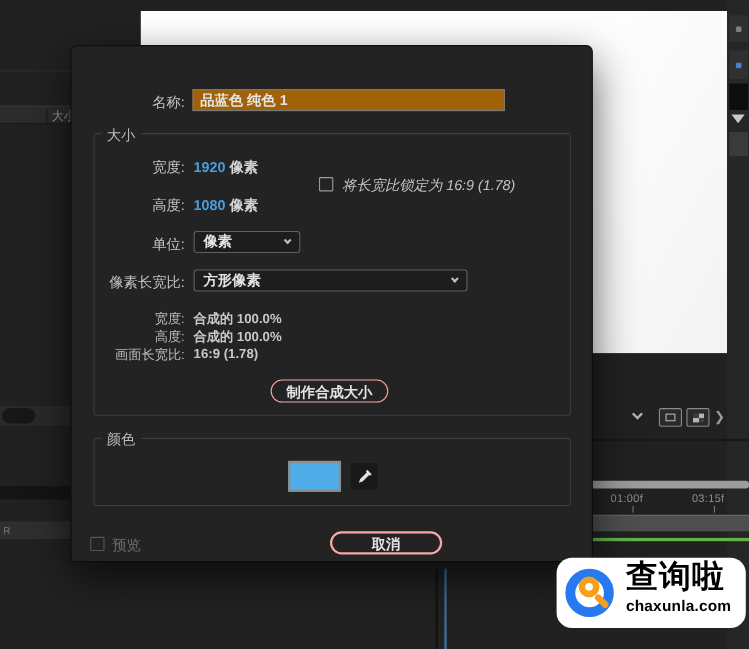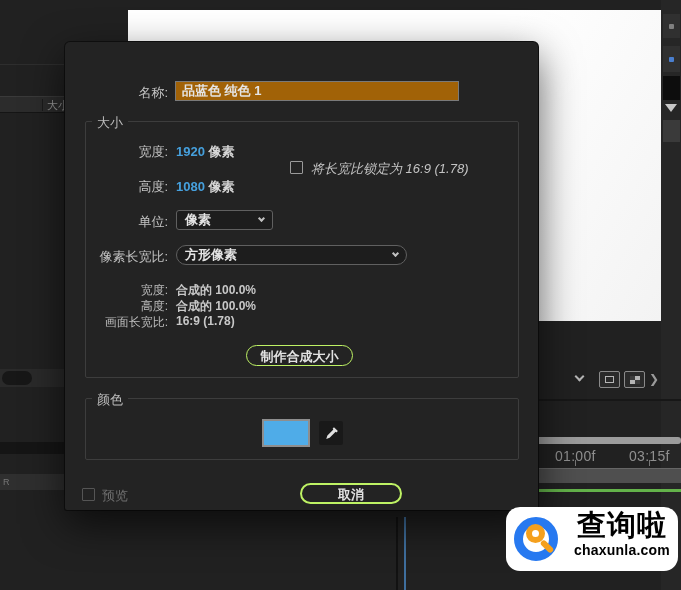--- a/index.html
+++ b/index.html
@@ -28,21 +28,21 @@
   
   .tl-divider{left:538px;top:399px;width:143px;height:2px;background:#171717;}
   .icon-btn{position:absolute;width:21px;height:17px;background:#2a2a2a;border:1px solid #8a8a8a;border-radius:2px;display:flex;align-items:center;justify-content:center;}
   .roi-inner{width:9px;height:7px;border:1px solid #b5b5b5;}
   .checker-inner{width:10px;height:8px;background:conic-gradient(#b5b5b5 0 25%,#3c3c3c 0 50%,#b5b5b5 0 75%,#3c3c3c 0);}
   .chev{width:7px;height:7px;border-right:2px solid #b5b5b5;border-bottom:2px solid #b5b5b5;transform:rotate(45deg);}
   .tl-chevron{left:576px;top:373px;}
   .tl-partial{left:649px;top:372px;color:#9a9a9a;font-size:12px;font-weight:bold;}
   .tl-scrollbar{left:533px;top:437px;width:148px;height:7px;background:#9c9c9c;border-radius:3px;}
   .tl-ruler{left:538px;top:446px;width:143px;height:20px;}
-  .tl-time{position:absolute;top:2px;font-size:14px;color:#8f8f8f;letter-spacing:.3px;}
+  .tl-time{position:absolute;top:2px;font-size:10px;color:#8f8f8f;letter-spacing:.3px;}
   .tl-tick{position:absolute;top:14px;width:1px;height:6px;background:#777;}
   .tl-workbar{left:533px;top:468px;width:148px;height:15px;background:#4f4f4f;border-top:1px solid #666;}
   .tl-greenline{left:533px;top:489px;width:148px;height:3px;background:#63b24a;}
   .playhead-dark{left:396px;top:517px;width:2px;height:73px;background:#121212;}
   .playhead{left:404px;top:517px;width:2px;height:73px;background:#3f6f9e;}
 
   
   .dialog{left:65px;top:42px;width:473px;height:468px;background:#232323;border-radius:5px 5px 2px 2px;box-shadow:0 14px 40px rgba(0,0,0,.65),0 0 0 1px #111;}
   .titlebar{position:absolute;left:0;top:0;width:473px;height:22px;background:linear-gradient(#d9d9d9,#a3a3a3);border-radius:5px 5px 0 0;text-align:center;font-size:13px;font-weight:bold;color:#161616;line-height:22px;}
   .lbl{position:absolute;font-size:13px;color:#c4c4c4;white-space:nowrap;}
@@ -50,34 +50,34 @@
   .val-blue{color:#46a0dd;font-weight:bold;}
   .val-w{color:#d6d6d6;font-weight:bold;}
   .name-input{position:absolute;left:110px;top:39px;width:284px;height:20px;background:#a16207;border:1px solid #7a7a7a;color:#e4e4e4;font-size:13px;font-weight:bold;padding:0 6px;line-height:18px;}
   .fieldset{position:absolute;border:1px solid #3d3d3d;border-radius:2px;}
   .legend{position:absolute;top:-8px;left:6px;background:#232323;padding:0 5px;font-size:13px;color:#bdbdbd;}
   .checkbox{position:absolute;width:13px;height:13px;border:1px solid #9a9a9a;background:transparent;border-radius:1px;}
   .dropdown{position:absolute;height:20px;background:#1d1d1d;border:1px solid #606060;border-radius:3px;color:#e4e4e4;font-size:13px;font-weight:bold;line-height:18px;padding:0 8px;}
   .dropdown .chev{position:absolute;right:8px;top:5px;width:5px;height:5px;border-color:#c0c0c0;}
   .small-lbl{font-size:12px;color:#bcbcbc;}
   .small-val{font-size:12px;color:#c8c8c8;font-weight:bold;}
-  .pill-btn{position:absolute;height:21px;border:2px solid #bef264;border-radius:11px;background:transparent;color:#e2e2e2;font-size:13px;font-weight:bold;text-align:center;line-height:17px;cursor:pointer;}
+  .pill-btn{position:absolute;height:21px;border:2px solid #fca5a5;border-radius:11px;background:transparent;color:#e2e2e2;font-size:13px;font-weight:bold;text-align:center;line-height:17px;cursor:pointer;}
   .swatch{position:absolute;left:197px;top:377px;width:48px;height:28px;border:2px solid #8e8e8e;}
   .eyedrop-btn{position:absolute;left:254px;top:379px;width:24px;height:24px;background:#191919;border-radius:2px;display:flex;align-items:center;justify-content:center;}
   .dim{color:#6e6e6e;}
   .checkbox.dim-box{border-color:#555;}
 
   
   .watermark{left:506px;top:507px;width:172px;height:64px;background:#ffffff;border-radius:14px;}
   .wm-logo{position:absolute;left:7px;top:5px;width:54px;height:54px;}
   .wm-blue-ring{position:absolute;left:1px;top:5px;width:44px;height:44px;border:9px solid #2779f0;border-radius:50%;}
   .wm-gap{position:absolute;right:-1px;top:1px;width:13px;height:11px;background:#fff;transform:rotate(40deg);}
   .wm-orange-ring{position:absolute;left:13px;top:12px;width:19px;height:19px;border:6px solid #f5a01d;border-radius:50%;}
   .wm-handle{position:absolute;left:31px;top:27px;width:6px;height:15px;background:#f5a01d;border-radius:3px;transform:rotate(-45deg);}
-  .wm-text{position:absolute;left:63px;top:1px;width:106px;text-align:center;}
+  .wm-text{position:absolute;left:63px;top:1px;width:106px;}
   .wm-brand{font-size:29px;font-weight:bold;color:#000;letter-spacing:1px;line-height:34px;white-space:nowrap;}
   .wm-domain{font-size:14px;font-weight:bold;color:#000;line-height:16px;letter-spacing:.2px;}
 </style>
 </head>
 <body>
 
 <div id="stage">
 
   <div class="abs left-line"></div>
   <div class="abs left-header">
@@ -143,21 +143,21 @@
     <span class="lbl lbl-r" style="left:0;top:136px;">高度:</span>
     <span class="lbl" style="left:111px;top:136px;"><span class="val-blue">1080</span>&nbsp;<span class="val-w">像素</span></span>
 
     <span class="lbl lbl-r" style="left:0;top:171px;">单位:</span>
     <div class="dropdown" style="left:111px;top:168px;width:97px;">
       <span>像素</span>
       <span class="chev"></span>
     </div>
 
     <span class="lbl lbl-r" style="left:0;top:206px;">像素长宽比:</span>
-    <div class="dropdown" style="left:111px;top:203px;width:231px;border-radius:10px;">
+    <div class="dropdown" style="left:111px;top:203px;width:249px;">
       <span>方形像素</span>
       <span class="chev"></span>
     </div>
 
     <span class="lbl lbl-r small-lbl" style="left:0;top:240px;">宽度:</span>
     <span class="lbl small-val" style="left:111px;top:240px;">合成的 100.0%</span>
     <span class="lbl lbl-r small-lbl" style="left:0;top:256px;">高度:</span>
     <span class="lbl small-val" style="left:111px;top:256px;">合成的 100.0%</span>
     <span class="lbl lbl-r small-lbl" style="left:0;top:272px;">画面长宽比:</span>
     <span class="lbl small-val" style="left:111px;top:272px;">16:9 (1.78)</span>

